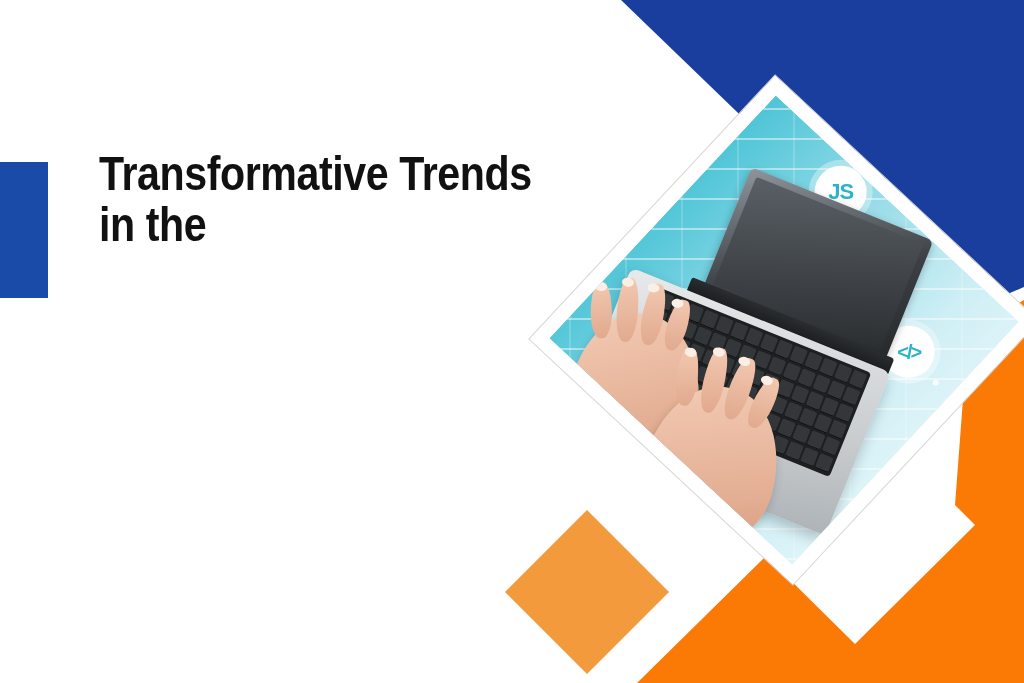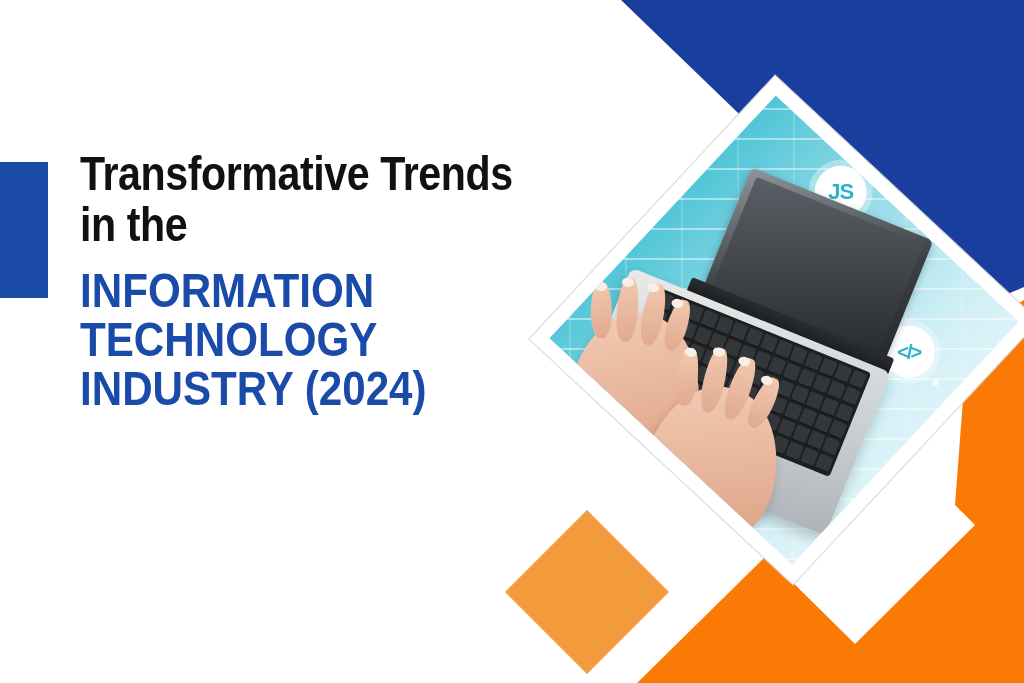--- a/index.html
+++ b/index.html
@@ -181,21 +181,21 @@
     background:linear-gradient(170deg,#f3c9b1,#e0a98d);
     border-radius:40% 40% 45% 45% / 55% 55% 45% 45%;
   }
   .nail{
     position:absolute;width:12px;height:9px;border-radius:50%;
     background:#fbeee6;
   }
 
   
   .headline{
-    position:absolute;left:80px;top:150px;width:470px;
+    position:absolute;left:99px;top:150px;width:470px;
   }
   .line-dark{
     font-family:"Liberation Sans Narrow","Liberation Sans",sans-serif;
     font-weight:bold;
     font-size:49px;
     line-height:0.96;
     letter-spacing:-0.5px;
     color:#111111;
     transform:scaleX(.84);
     transform-origin:left center;
@@ -365,20 +365,15 @@
             <span class="nail" style="left:90px;top:-22px"></span>
           </div>
         </div>
       </div>
     </div>
   </div>
 
   <div class="headline">
     <div class="line-dark">Transformative Trends</div>
     <div class="line-dark">in the</div>
-    <div class="blue-block">
-      <div class="line-blue">INFORMATION</div>
-      <div class="line-blue">TECHNOLOGY</div>
-      <div class="line-blue">INDUSTRY (2024)</div>
-    </div>
   </div>
 
 </div>
 
 </body></html>

